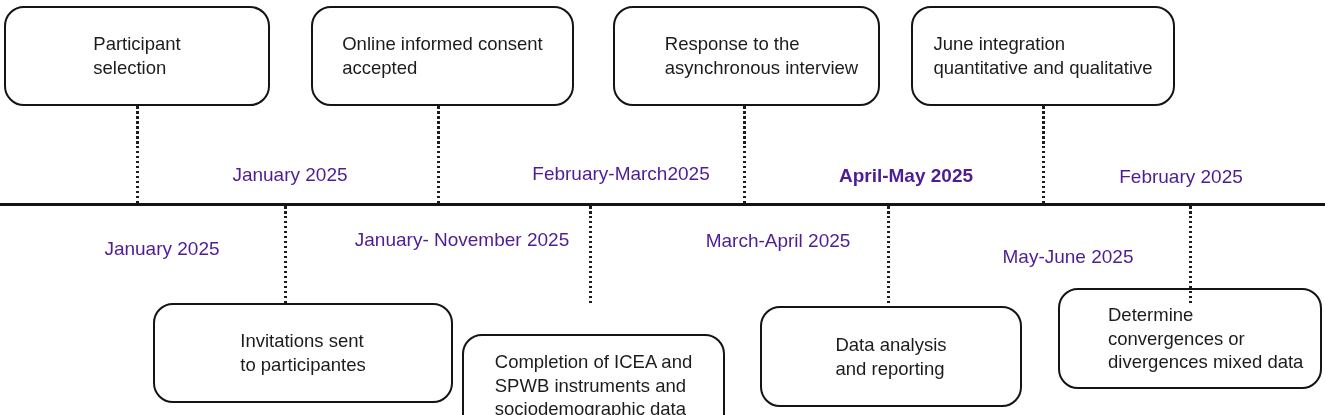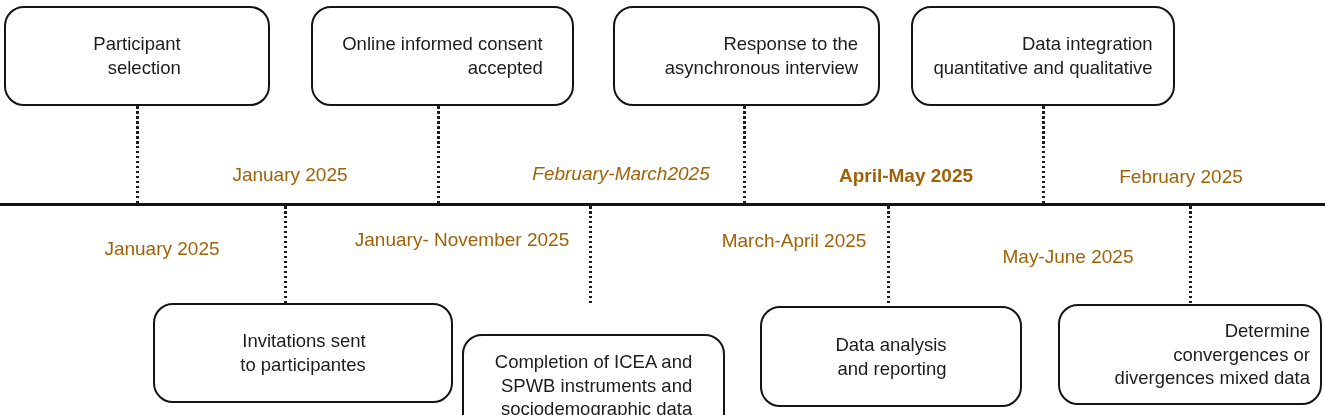--- a/index.html
+++ b/index.html
@@ -23,21 +23,21 @@
   
   .box {
     position: absolute;
     box-sizing: border-box;
     background: #ffffff;
     border: 2.5px solid #141414;
     border-radius: 20px;
     display: flex;
     align-items: center;
     justify-content: center;
-    text-align: right;
+    text-align: left;
     padding: 6px 10px;
   }
   .box-text {
     font-size: 18.5px;
     line-height: 1.28;
     white-space: pre-line;
     color: #1c1c1c;
   }
   
   .conn {
@@ -45,57 +45,57 @@
     width: 2.5px;
     background-image: repeating-linear-gradient(to bottom, #1c1c1c 0 2.5px, transparent 2.5px 5px);
   }
   
   .tl-label {
     position: absolute;
     transform: translateX(-50%);
     font-size: 19px;
     line-height: 23px;
     white-space: nowrap;
-    color: #a16207;
+    color: #4c1d95;
   }
 
   
   #tbox1 { left: 4px;    top: 6px; width: 266px; height: 100px; }
   #tbox2 { left: 311px;  top: 6px; width: 263px; height: 100px; }
   #tbox3 { left: 613px;  top: 6px; width: 267px; height: 100px; padding-left: 40px; }
   #tbox4 { left: 911px;  top: 6px; width: 264px; height: 100px; }
 
   
   #bbox1 { left: 153px;  top: 303px; width: 300px; height: 100px; }
   #bbox2 { left: 462px;  top: 306px; width: 263px; height: 103px; margin-top: 28px; }
   #bbox3 { left: 760px;  top: 306px; width: 262px; height: 101px; }
-  #bbox4 { left: 1058px; top: 304px; width: 264px; height: 101px; padding-left: 48px; }
+  #bbox4 { left: 1058px; top: 288px; width: 264px; height: 101px; padding-left: 48px; }
 
   
   #tcon1 { left: 136px;  top: 106px; height: 97px; }
   #tcon2 { left: 437px;  top: 106px; height: 97px; }
   #tcon3 { left: 743px;  top: 106px; height: 97px; }
   #tcon4 { left: 1042px; top: 106px; height: 97px; }
 
   
   #bcon1 { left: 284px;  top: 206px; height: 97px; }
   #bcon2 { left: 589px;  top: 206px; height: 100px; }
   #bcon3 { left: 887px;  top: 206px; height: 100px; }
   #bcon4 { left: 1189px; top: 206px; height: 98px; }
 
   
   #la1 { left: 290px;  top: 163px; }
-  #la2 { left: 621px;  top: 162px; font-style: italic; }
+  #la2 { left: 621px;  top: 162px; }
   #la3 { left: 906px;  top: 164px; font-weight: bold; }
   #la4 { left: 1181px; top: 165px; }
 
   
   #lb1 { left: 162px;  top: 237px; }
   #lb2 { left: 462px;  top: 228px; }
-  #lb3 { left: 778px;  top: 229px; margin-left: 16px; }
+  #lb3 { left: 778px;  top: 229px; }
   #lb4 { left: 1068px; top: 229px; margin-top: 16px; }
 </style>
 </head>
 <body>
 
 <div class="canvas">
 
   <div class="tl-line"></div>
 
   <div class="box" id="tbox1">
@@ -104,21 +104,21 @@
   </div>
   <div class="box" id="tbox2">
     <span class="box-text">Online informed consent
 accepted</span>
   </div>
   <div class="box" id="tbox3">
     <span class="box-text">Response to the
 asynchronous interview</span>
   </div>
   <div class="box" id="tbox4">
-    <span class="box-text">Data integration
+    <span class="box-text">June integration
 quantitative and qualitative</span>
   </div>
 
   <div class="box" id="bbox1">
     <span class="box-text">Invitations sent
 to participantes</span>
   </div>
   <div class="box" id="bbox2">
     <span class="box-text">Completion of ICEA and
 SPWB instruments and

